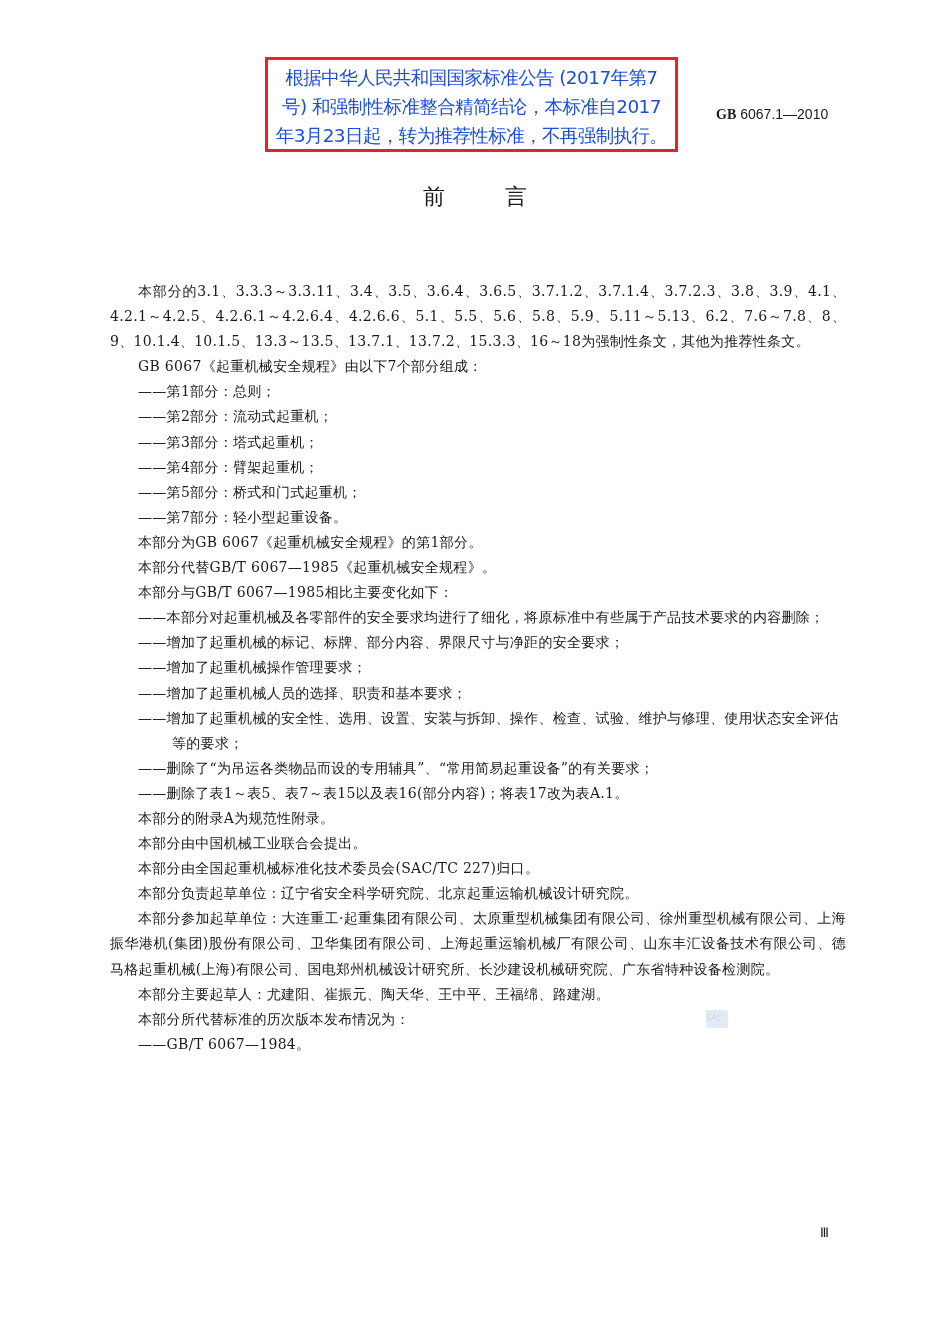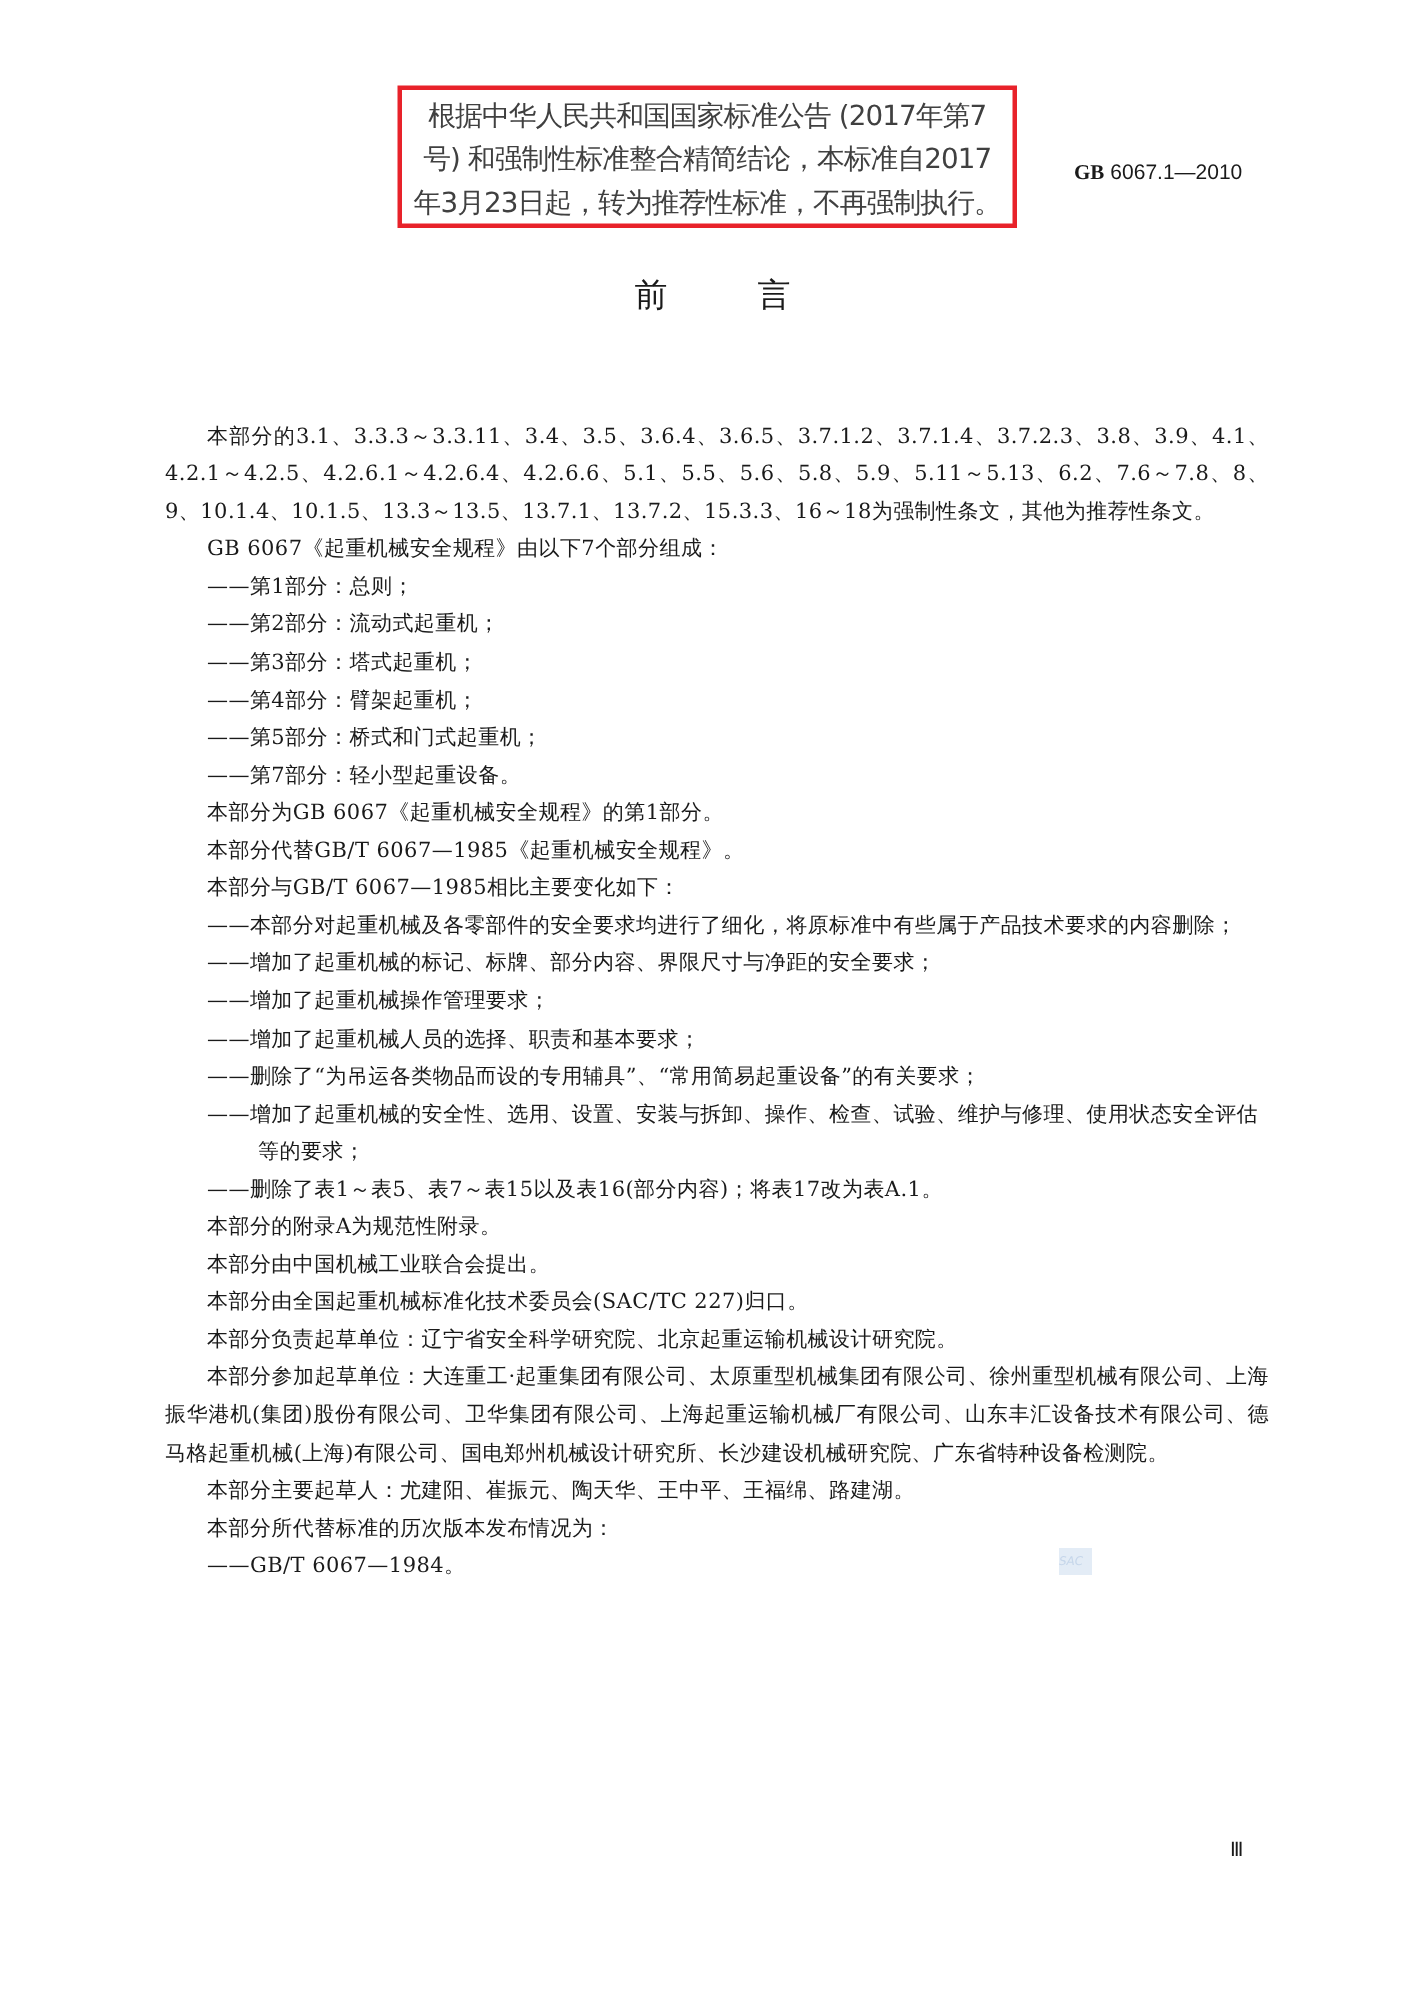--- a/index.html
+++ b/index.html
@@ -1,37 +1,37 @@
 <!DOCTYPE html>
 <html><head>
 <meta charset="utf-8">
 <style>
   html, body { margin:0; padding:0; background:#ffffff; }
   body { width:950px; height:1342px; position:relative; overflow:hidden;
          font-family:"DejaVu Serif","Liberation Serif",serif; color:#1a1a1a; }
   .notice { position:absolute; left:265px; top:57px; width:413px; height:95px;
             border:3px solid #e8222a; box-sizing:border-box; background:#fff;
-            color:#404040; font-family:"DejaVu Sans","Liberation Sans",sans-serif;
+            color:#1d4ed8; font-family:"DejaVu Sans","Liberation Sans",sans-serif;
             font-size:18.5px; line-height:29px; text-align:center; padding-top:3px;
             letter-spacing:-0.6px; }
   .notice div { white-space:nowrap; }
   .std-no { position:absolute; left:716px; top:106px; font-size:14px;
             font-family:"Liberation Sans","DejaVu Sans",sans-serif; white-space:nowrap; }
   .std-no b { font-family:"Liberation Serif",serif; font-weight:bold; margin-right:4px; }
   .title { position:absolute; left:0; width:950px; top:182px; text-align:center;
            font-size:22px; font-weight:normal; font-family:"DejaVu Sans",sans-serif; }
   .title span { display:inline-block; }
   .title .gap { width:60px; }
   .body { position:absolute; left:110px; top:259px; width:736px;
           font-size:14px; line-height:25.1px; letter-spacing:0.3px;margin-top:20px; }
   .p { text-indent:28px; text-align:justify; }
   .li2 { padding-left:62px; text-indent:-34px; }
   .page-no { position:absolute; left:820px; top:1225px; font-size:13px;
              font-family:"Liberation Serif",serif; }
-  .watermark { position:absolute; left:706px; top:1032px; width:22px; height:18px;
+  .watermark { position:absolute; left:706px; top:1010px; width:22px; height:18px;
                background:#dde8f4; color:#b8cde6; font-size:8px; font-style:italic;
                font-family:"DejaVu Sans",sans-serif; text-align:left; line-height:18px; opacity:0.8; }
 </style>
 </head>
 <body>
 
 <div class="notice">
   <div>根据中华人民共和国国家标准公告 (2017年第7</div>
   <div>号) 和强制性标准整合精简结论，本标准自2017</div>
   <div>年3月23日起，转为推荐性标准，不再强制执行。</div>
@@ -54,22 +54,22 @@
   <div class="li2"><span>——</span><span>第4部分：臂架起重机；</span></div>
   <div class="li2"><span>——</span><span>第5部分：桥式和门式起重机；</span></div>
   <div class="li2"><span>——</span><span>第7部分：轻小型起重设备。</span></div>
   <div class="p">本部分为GB 6067《起重机械安全规程》的第1部分。</div>
   <div class="p">本部分代替GB/T 6067—1985《起重机械安全规程》。</div>
   <div class="p">本部分与GB/T 6067—1985相比主要变化如下：</div>
   <div class="li2"><span>——</span><span>本部分对起重机械及各零部件的安全要求均进行了细化，将原标准中有些属于产品技术要求的内容删除；</span></div>
   <div class="li2"><span>——</span><span>增加了起重机械的标记、标牌、部分内容、界限尺寸与净距的安全要求；</span></div>
   <div class="li2"><span>——</span><span>增加了起重机械操作管理要求；</span></div>
   <div class="li2"><span>——</span><span>增加了起重机械人员的选择、职责和基本要求；</span></div>
+  <div class="li2"><span>——</span><span>增加了起重机械的安全性、选用、设置、安装与拆卸、操作、检查、试验、维护与修理、使用状态安全评估等的要求；</span></div>
   <div class="li2"><span>——</span><span>删除了“为吊运各类物品而设的专用辅具”、“常用简易起重设备”的有关要求；</span></div>
-  <div class="li2"><span>——</span><span>增加了起重机械的安全性、选用、设置、安装与拆卸、操作、检查、试验、维护与修理、使用状态安全评估等的要求；</span></div>
   <div class="li2"><span>——</span><span>删除了表1～表5、表7～表15以及表16(部分内容)；将表17改为表A.1。</span></div>
   <div class="p">本部分的附录A为规范性附录。</div>
   <div class="p">本部分由中国机械工业联合会提出。</div>
   <div class="p">本部分由全国起重机械标准化技术委员会(SAC/TC 227)归口。</div>
   <div class="p">本部分负责起草单位：辽宁省安全科学研究院、北京起重运输机械设计研究院。</div>
   <div class="p">本部分参加起草单位：大连重工·起重集团有限公司、太原重型机械集团有限公司、徐州重型机械有限公司、上海振华港机(集团)股份有限公司、卫华集团有限公司、上海起重运输机械厂有限公司、山东丰汇设备技术有限公司、德马格起重机械(上海)有限公司、国电郑州机械设计研究所、长沙建设机械研究院、广东省特种设备检测院。</div>
   <div class="p">本部分主要起草人：尤建阳、崔振元、陶天华、王中平、王福绵、路建湖。</div>
   <div class="p">本部分所代替标准的历次版本发布情况为：</div>
   <div class="li2"><span>——</span><span>GB/T 6067—1984。</span></div>
 </div>

